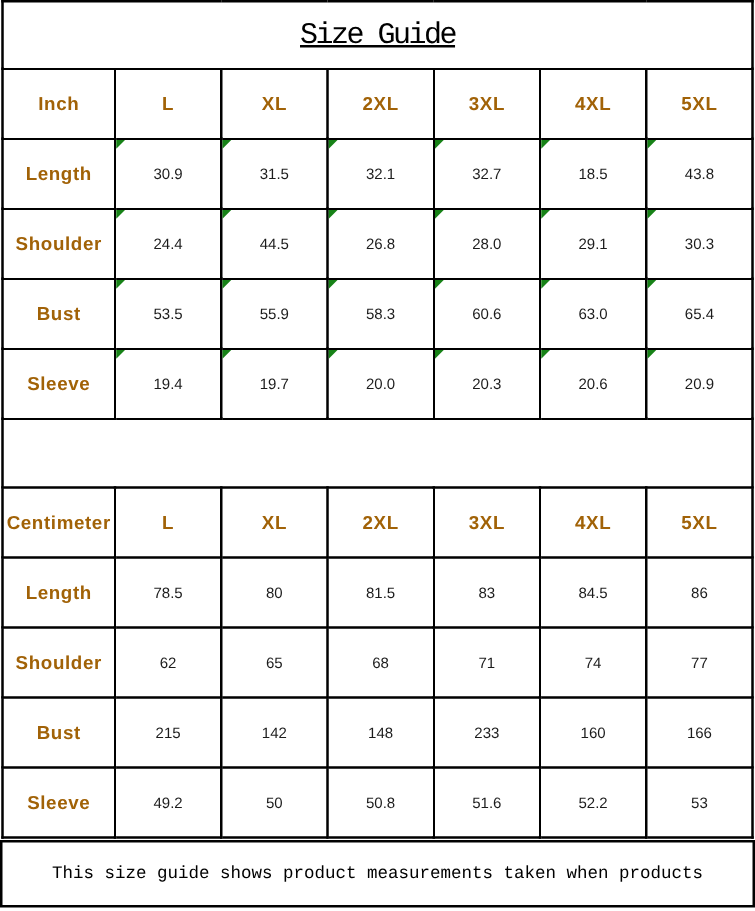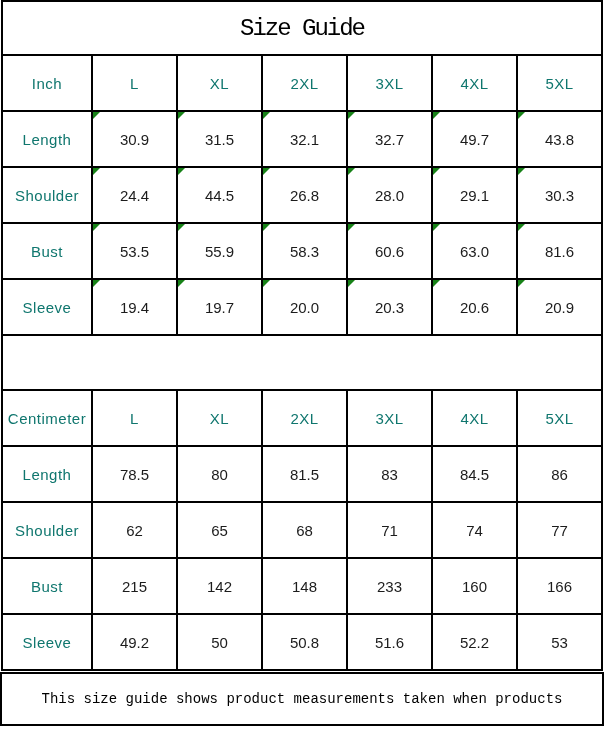--- a/index.html
+++ b/index.html
@@ -17,26 +17,26 @@
     border:2px solid #000000;background:#ffffff;
     text-align:center;vertical-align:middle;padding:0;
     position:relative;
   }
   col.c-label{width:90px;}
   col.c-size{width:85px;}
   .row-std td,.row-std th{height:54px;}
   .title-cell{height:52px;border:2px solid #000;}
   .title-text{
     font-family:"Liberation Mono","DejaVu Sans Mono",monospace;
-    font-size:24px;letter-spacing:-2px;font-weight:400;color:#000000;
+    font-size:24px;letter-spacing:-2px;font-weight:400;color:#000000;text-decoration:underline;
   }
   th.unit-cell,th.size-cell,th.label-cell{
-    font-size:15px;font-weight:normal;letter-spacing:0.5px;color:#0f766e;
+    font-size:15px;font-weight:bold;letter-spacing:0.5px;color:#a16207;
   }
-  td.val-cell{font-size:15px;font-weight:400;color:#1c1c1c;}
+  td.val-cell{font-size:12px;font-weight:400;color:#1c1c1c;}
   .gap-cell{height:53px;}
   
   .flag{
     position:absolute;top:0;left:0;width:0;height:0;display:block;
     border-top:7px solid #178217;border-right:7px solid transparent;
   }
   .num{display:inline-block;}
   .footer-box{
     width:600px;margin:1px 0 0 0;border:2px solid #000000;
     height:50px;display:flex;flex-direction:column;justify-content:center;
@@ -78,42 +78,42 @@
       <th class="size-cell">4XL</th>
       <th class="size-cell">5XL</th>
     </tr>
 
     <tr class="row-std">
       <th class="label-cell">Length</th>
       <td class="val-cell"><span class="flag"></span><span class="num">30.9</span></td>
       <td class="val-cell"><span class="flag"></span><span class="num">31.5</span></td>
       <td class="val-cell"><span class="flag"></span><span class="num">32.1</span></td>
       <td class="val-cell"><span class="flag"></span><span class="num">32.7</span></td>
-      <td class="val-cell"><span class="flag"></span><span class="num">49.7</span></td>
+      <td class="val-cell"><span class="flag"></span><span class="num">18.5</span></td>
       <td class="val-cell"><span class="flag"></span><span class="num">43.8</span></td>
     </tr>
 
     <tr class="row-std">
       <th class="label-cell">Shoulder</th>
       <td class="val-cell"><span class="flag"></span><span class="num">24.4</span></td>
       <td class="val-cell"><span class="flag"></span><span class="num">44.5</span></td>
       <td class="val-cell"><span class="flag"></span><span class="num">26.8</span></td>
       <td class="val-cell"><span class="flag"></span><span class="num">28.0</span></td>
       <td class="val-cell"><span class="flag"></span><span class="num">29.1</span></td>
       <td class="val-cell"><span class="flag"></span><span class="num">30.3</span></td>
     </tr>
 
     <tr class="row-std">
       <th class="label-cell">Bust</th>
       <td class="val-cell"><span class="flag"></span><span class="num">53.5</span></td>
       <td class="val-cell"><span class="flag"></span><span class="num">55.9</span></td>
       <td class="val-cell"><span class="flag"></span><span class="num">58.3</span></td>
       <td class="val-cell"><span class="flag"></span><span class="num">60.6</span></td>
       <td class="val-cell"><span class="flag"></span><span class="num">63.0</span></td>
-      <td class="val-cell"><span class="flag"></span><span class="num">81.6</span></td>
+      <td class="val-cell"><span class="flag"></span><span class="num">65.4</span></td>
     </tr>
 
     <tr class="row-std">
       <th class="label-cell">Sleeve</th>
       <td class="val-cell"><span class="flag"></span><span class="num">19.4</span></td>
       <td class="val-cell"><span class="flag"></span><span class="num">19.7</span></td>
       <td class="val-cell"><span class="flag"></span><span class="num">20.0</span></td>
       <td class="val-cell"><span class="flag"></span><span class="num">20.3</span></td>
       <td class="val-cell"><span class="flag"></span><span class="num">20.6</span></td>
       <td class="val-cell"><span class="flag"></span><span class="num">20.9</span></td>

